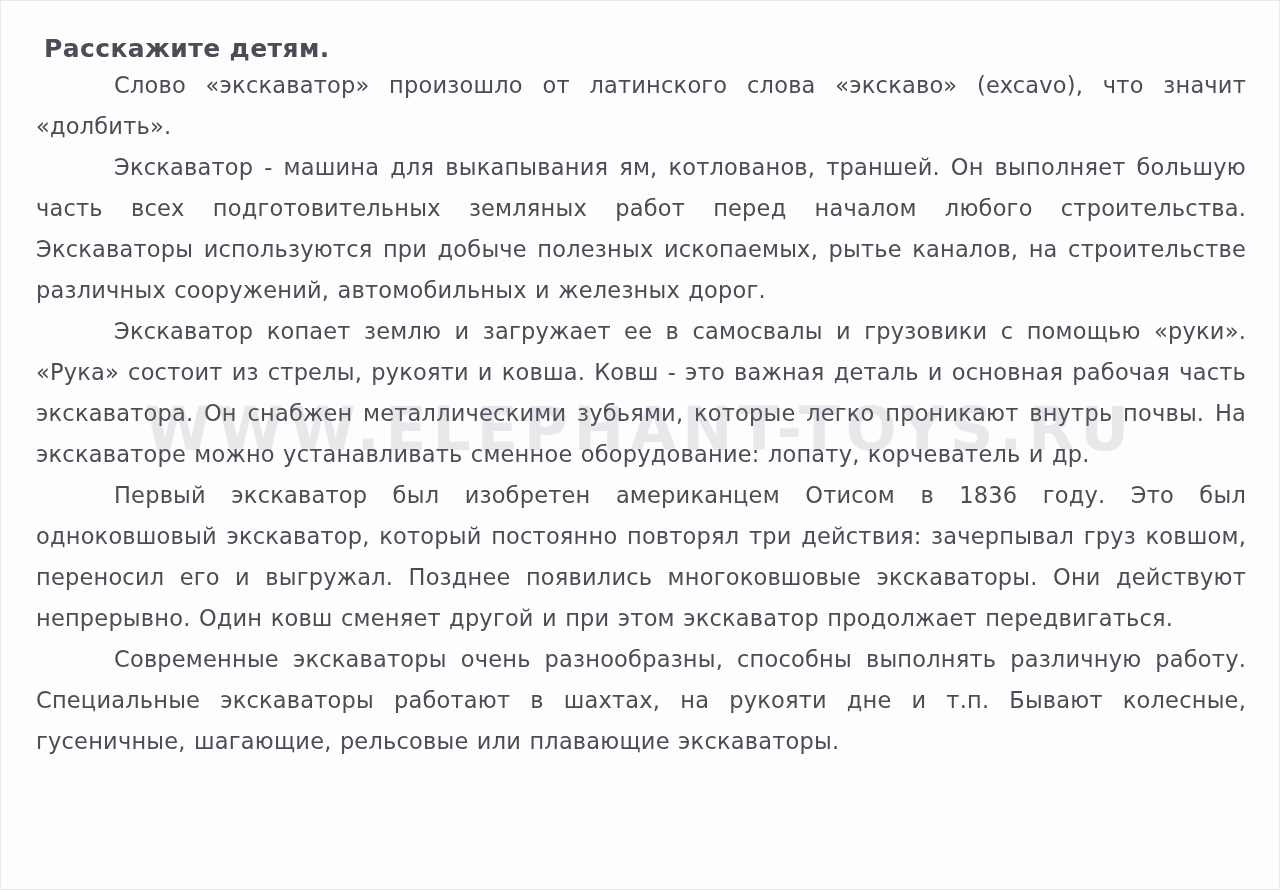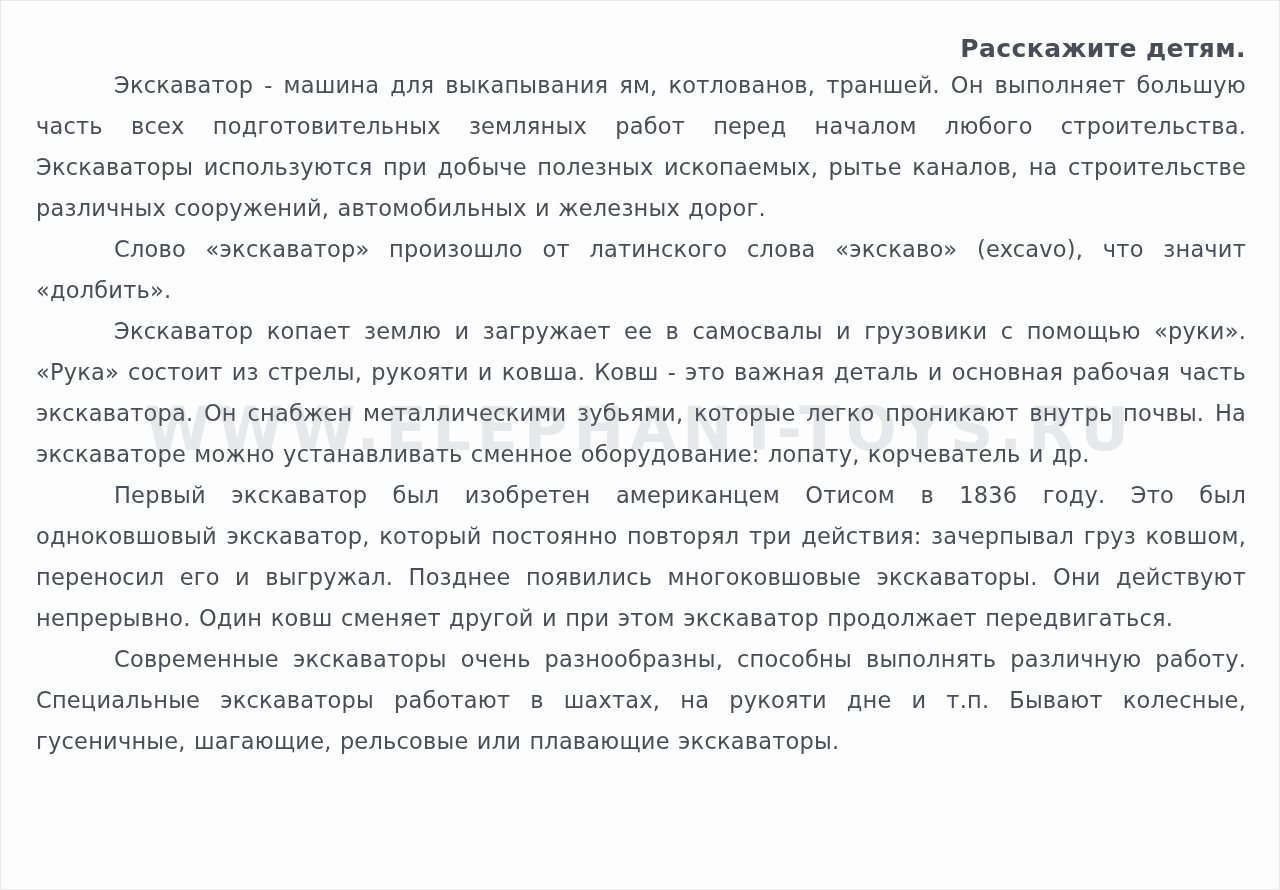--- a/index.html
+++ b/index.html
@@ -29,21 +29,20 @@
     border: 1px solid #e8e8e8;
     pointer-events: none;
   }
   .doc-title {
     font-family: "DejaVu Sans", sans-serif;
     font-size: 25px;
     color: #4a4d55;
     letter-spacing: 0.4px;
     margin: 6px 0 2px 8px;
     white-space: pre;
-    text-align: right;
   }
   .para {
     font-family: "DejaVu Sans", sans-serif;
     font-size: 22.5px;
     line-height: 41px;
     color: #4a4d55;
     text-align: justify;
     text-justify: inter-word;
     margin: 0 0 0 0;
     text-indent: 78px;
@@ -69,23 +68,23 @@
     margin-top: 8px;
   }
 </style>
 </head>
 <body>
 
 <div id="page">
 
   <h1 class="doc-title">Расскажите детям.</h1>
 
+  <p class="para">Слово «экскаватор» произошло от латинского слова «экскаво» (excavo), что значит «долбить».</p>
+
   <p class="para">Экскаватор - машина для выкапывания ям, котлованов, траншей. Он выполняет большую часть всех подготовительных земляных работ перед началом любого строительства. Экскаваторы используются при добыче полезных ископаемых, рытье каналов, на строительстве различных сооружений, автомобильных и железных дорог.</p>
-
-  <p class="para">Слово «экскаватор» произошло от латинского слова «экскаво» (excavo), что значит «долбить».</p>
 
   <p class="para">Экскаватор копает землю и загружает ее в самосвалы и грузовики с помощью «руки». «Рука» состоит из стрелы, рукояти и ковша. Ковш - это важная деталь и основная рабочая часть экскаватора. Он снабжен металлическими зубьями, которые легко проникают внутрь почвы. На экскаваторе можно устанавливать сменное оборудование: лопату, корчеватель и др.</p>
 
   <p class="para">Первый экскаватор был изобретен американцем Отисом в 1836 году. Это был одноковшовый экскаватор, который постоянно повторял три действия: зачерпывал груз ковшом, переносил его  и выгружал. Позднее появились многоковшовые экскаваторы. Они действуют непрерывно. Один ковш сменяет другой и при этом экскаватор продолжает передвигаться.</p>
 
   <p class="para">Современные экскаваторы очень разнообразны,  способны выполнять различную работу. Специальные экскаваторы   работают в шахтах, на рукояти дне и т.п.  Бывают колесные, гусеничные, шагающие, рельсовые или плавающие экскаваторы.</p>
 
   <div id="watermark">WWW.ELEPHANT-TOYS.RU</div>
 
 </div>

